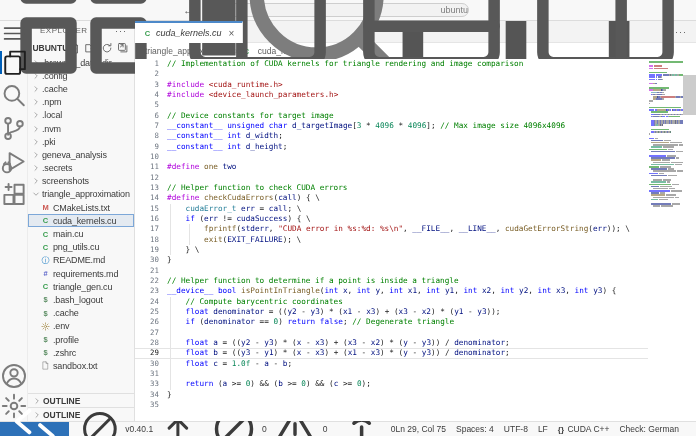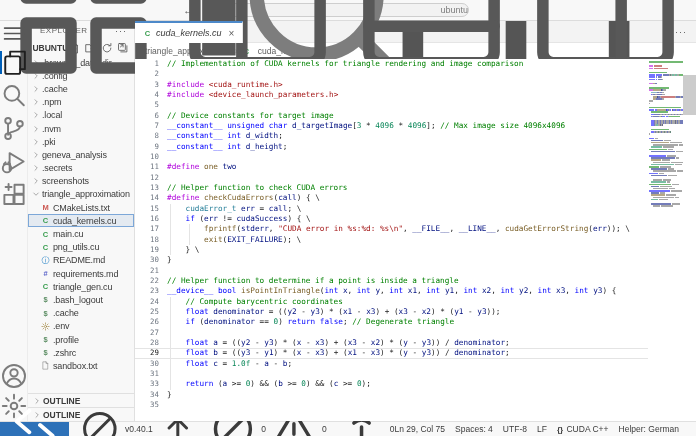--- a/index.html
+++ b/index.html
@@ -1083,21 +1083,21 @@
         </svg>
       </span>
     <span>0</span>
   </div>
   <div class="sright">
     <span>Ln 29, Col 75</span>
     <span>Spaces: 4</span>
     <span>UTF-8</span>
     <span>LF</span>
     <span><b class="braces">{}</b> <span>CUDA C++</span></span>
-    <span>Helper: German</span>
+    <span>Check: German</span>
     <span>
         <svg viewBox="0 0 16 16" fill="none" stroke="currentColor" stroke-width="1.1" stroke-linecap="round" stroke-linejoin="round" style="display:block;width:100%;height:100%">
           <path d="M8 2a4 4 0 00-4 4v3.2L2.6 11.5h10.8L12 9.2V6a4 4 0 00-4-4z"></path>
           <path d="M6.7 13.3a1.4 1.4 0 002.6 0"></path>
         </svg>
       </span>
   </div>
 </div>
 
 </body></html>

